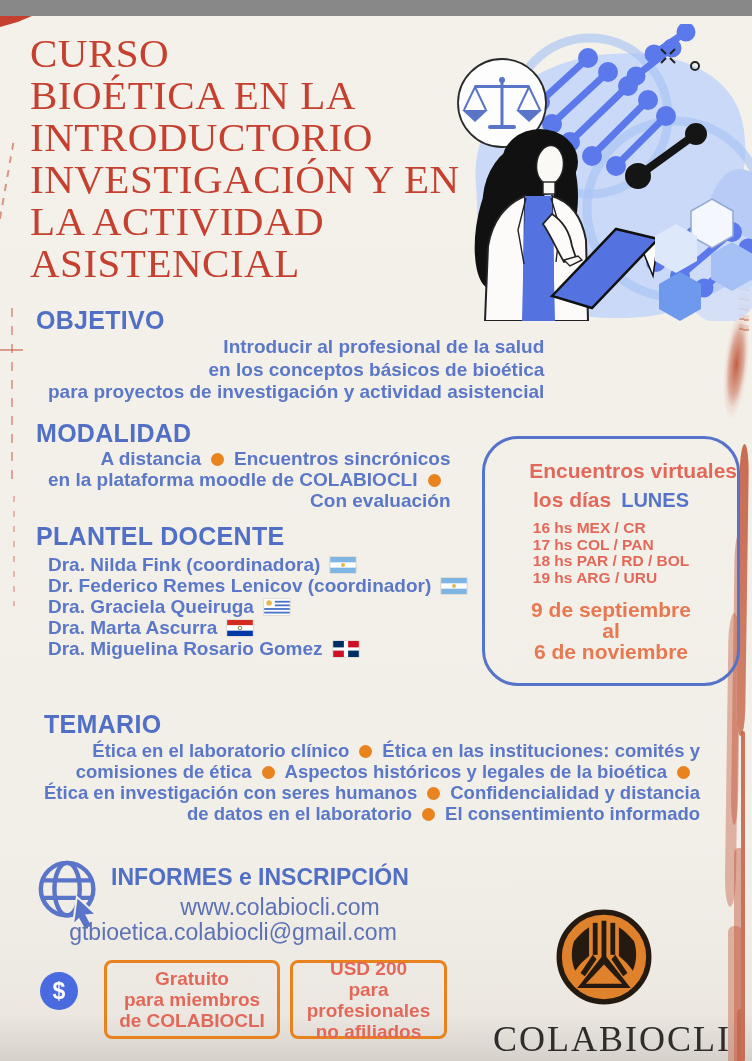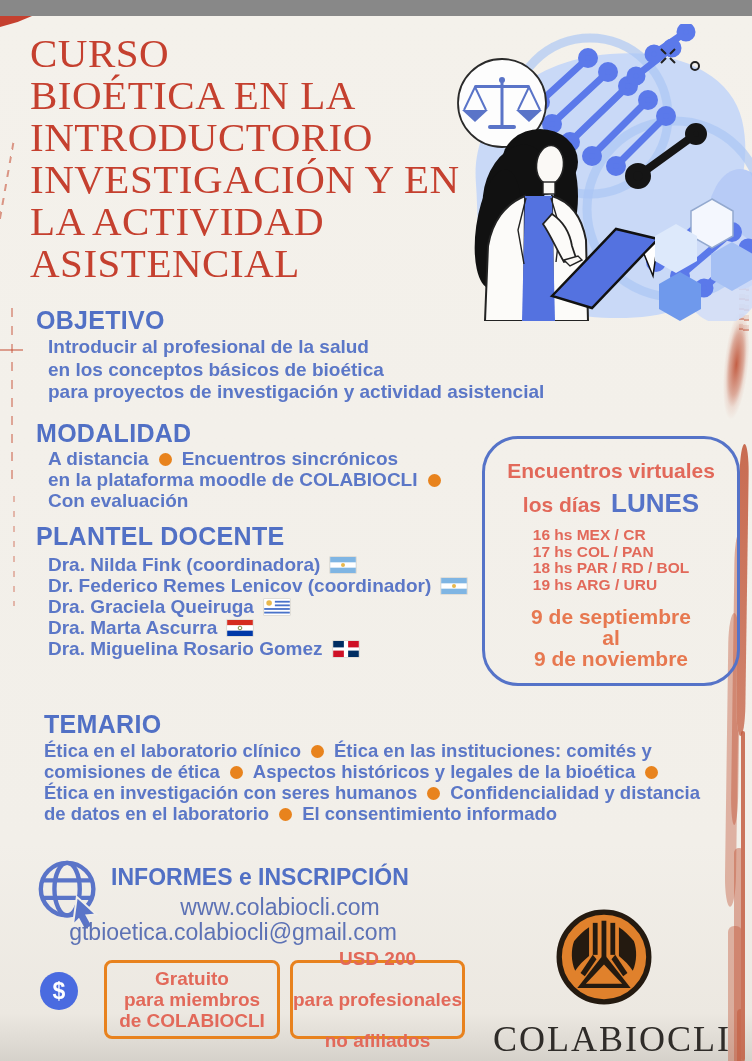--- a/index.html
+++ b/index.html
@@ -14,21 +14,21 @@
 
   
   .title-block { left:30px; top:16px; width:470px; }
   .title-line {
     font-family:"Liberation Serif", serif; font-size:41px; line-height:42px;
     color:#c5402f; letter-spacing:.5px; white-space:nowrap;
   }
 
   
   .sec-heading { font-size:25px; font-weight:bold; color:#5170c5; letter-spacing:.3px; }
-  .body-lines .line, .seg-line { font-size:19px; font-weight:bold; color:#5b77c7; line-height:22px; white-space:nowrap; }
+  .body-lines .line, .seg-line { font-size:19px; font-weight:bold; color:#5b77c7; line-height:22px; white-space:nowrap;text-align:right; }
   .seg-line { line-height:21px; }
   .bullet { display:inline-block; width:13px; height:13px; border-radius:50%;
             background:#e8831d; margin:0 10px; vertical-align:-1px; }
 
   .objetivo-heading { left:36px; top:290px; }
   .objetivo-lines  { left:48px; top:320px; }
   .objetivo-lines .line { line-height:22.5px; }
 
   .modalidad-heading { left:36px; top:403px; }
   .modalidad-lines   { left:48px; top:432px; }
@@ -42,23 +42,23 @@
 
   .temario-heading { left:44px; top:694px; }
   .temario-lines   { left:44px; top:724px; }
   .temario-lines .seg-line { font-size:18.5px; }
 
   
   .schedule-box {
     left:482px; top:420px; width:258px; height:250px;
     border:3px solid #5573c8; border-radius:36px; text-align:center;
   }
-  .sched-title { margin-top:20px; font-size:21px; font-weight:bold; color:#e2695a; }
+  .sched-title { margin-top:20px; font-size:21px; font-weight:bold; color:#e2695a;text-align:right; }
   .sched-sub   { margin-top:5px; font-size:21px; font-weight:bold; color:#e2695a; }
-  .sched-day   { font-size:26px; color:#5573c8; margin-left:10px; }
+  .sched-day   { font-size:20px; color:#5573c8; margin-left:10px; }
   .sched-times { margin-top:8px; display:inline-block; text-align:left;
                  font-size:15.5px; font-weight:bold; color:#e2695a; }
   .sched-times .line { line-height:16.5px; }
   .sched-dates { margin-top:12px; font-size:21px; font-weight:bold; color:#e77850; }
   .sched-dates .line { line-height:21px; }
 
   
   .globe-wrap { left:34px; top:840px; width:74px; height:76px; }
   .informes-heading { left:110px; top:848px; width:300px; text-align:center;
                       font-size:23px; font-weight:bold; color:#5170c5; }
@@ -69,21 +69,21 @@
 
   
   .dollar-badge { left:40px; top:956px; width:38px; height:38px; border-radius:50%;
                   background:#4a6be0; color:#fff; font-size:23px; font-weight:bold;
                   display:flex; align-items:center; justify-content:center; }
   .price-box { top:944px; height:79px; border:3px solid #e8821e; border-radius:8px;
                display:flex; flex-direction:column; justify-content:center; text-align:center;
                font-size:19px; font-weight:bold; color:#e2695a; }
   .price-box .line { line-height:21px; }
   .price-box.free { left:104px; width:176px; }
-  .price-box.paid { left:290px; width:175px;gap:20px; }
+  .price-box.paid { left:290px; width:157px; }
 
   
   .logo-emblem { left:556px; top:893px; width:96px; height:96px; }
   .logo-wordmark { left:478px; top:1002px; width:268px; text-align:center;
                    font-family:"Liberation Serif", serif; font-size:36px;
                    letter-spacing:2px; color:#2f2c29; }
 
   
   .illustration { left:440px; top:8px; width:312px; height:297px; }
 
@@ -281,21 +281,21 @@
 
   <div class="abs schedule-box">
     <div class="sched-title">Encuentros virtuales</div>
     <div class="sched-sub">
       <span>los días</span><span class="sched-day">LUNES</span>
     </div>
     <div class="sched-times" id="sched-times"><div class="line">16 hs MEX / CR</div><div class="line">17 hs COL / PAN</div><div class="line">18 hs PAR / RD / BOL</div><div class="line">19 hs ARG / URU</div></div>
     <div class="sched-dates" id="sched-dates">
         <div class="line">9 de septiembre</div>
         <div class="line">al</div>
-        <div class="line">9 de noviembre</div>
+        <div class="line">6 de noviembre</div>
       </div>
   </div>
 
   <div class="abs sec-heading temario-heading">TEMARIO</div>
   <div class="abs temario-lines" id="temario-lines">
       <div class="seg-line"><span class="seg">Ética en el laboratorio clínico</span><span class="bullet"></span><span class="seg">Ética en las instituciones: comités y</span></div>
       <div class="seg-line"><span class="seg">comisiones de ética</span><span class="bullet"></span><span class="seg">Aspectos históricos y legales de la bioética</span><span class="bullet"></span></div>
       <div class="seg-line"><span class="seg">Ética en investigación con seres humanos</span><span class="bullet"></span><span class="seg">Confidencialidad y distancia</span></div>
       <div class="seg-line"><span class="seg">de datos en el laboratorio</span><span class="bullet"></span><span class="seg">El consentimiento informado</span></div>
     </div>

